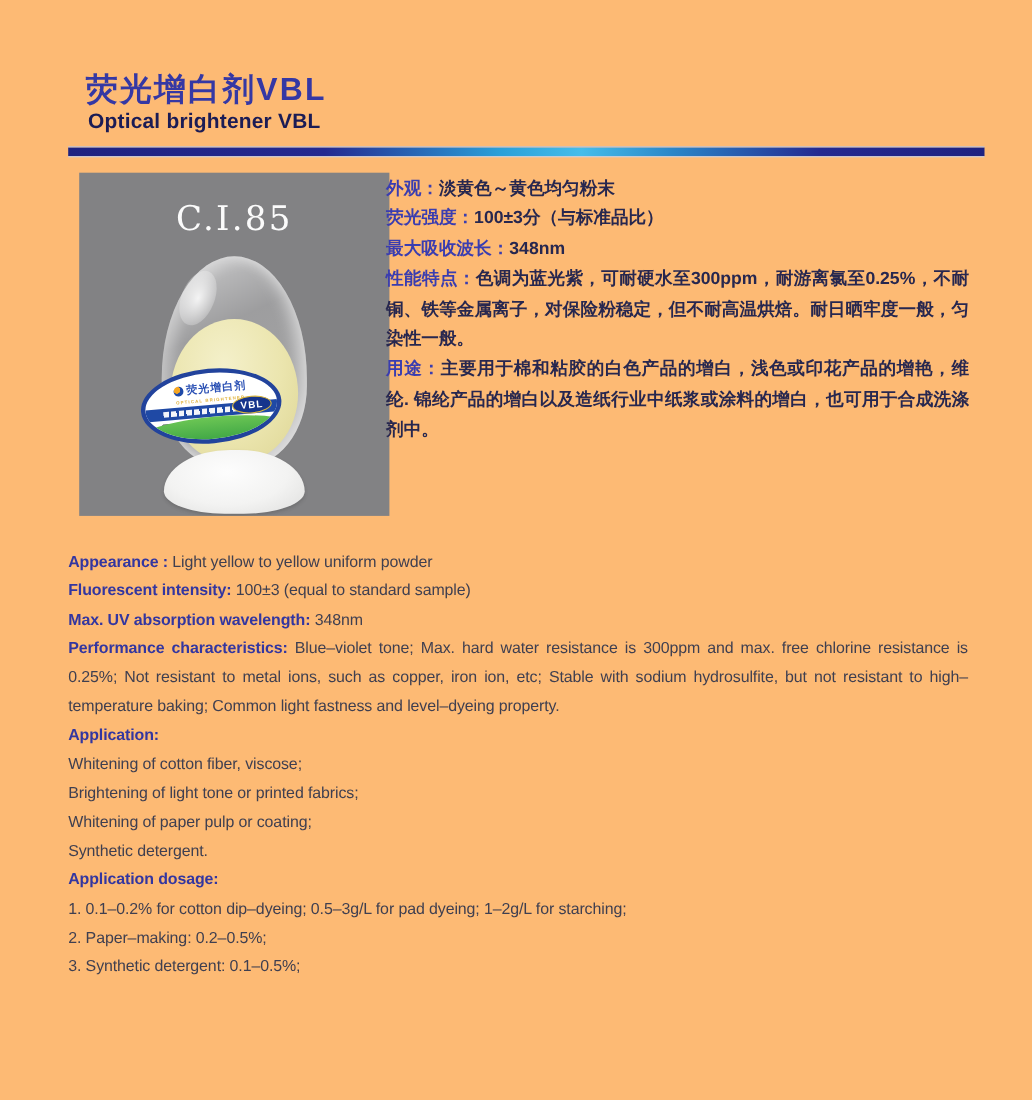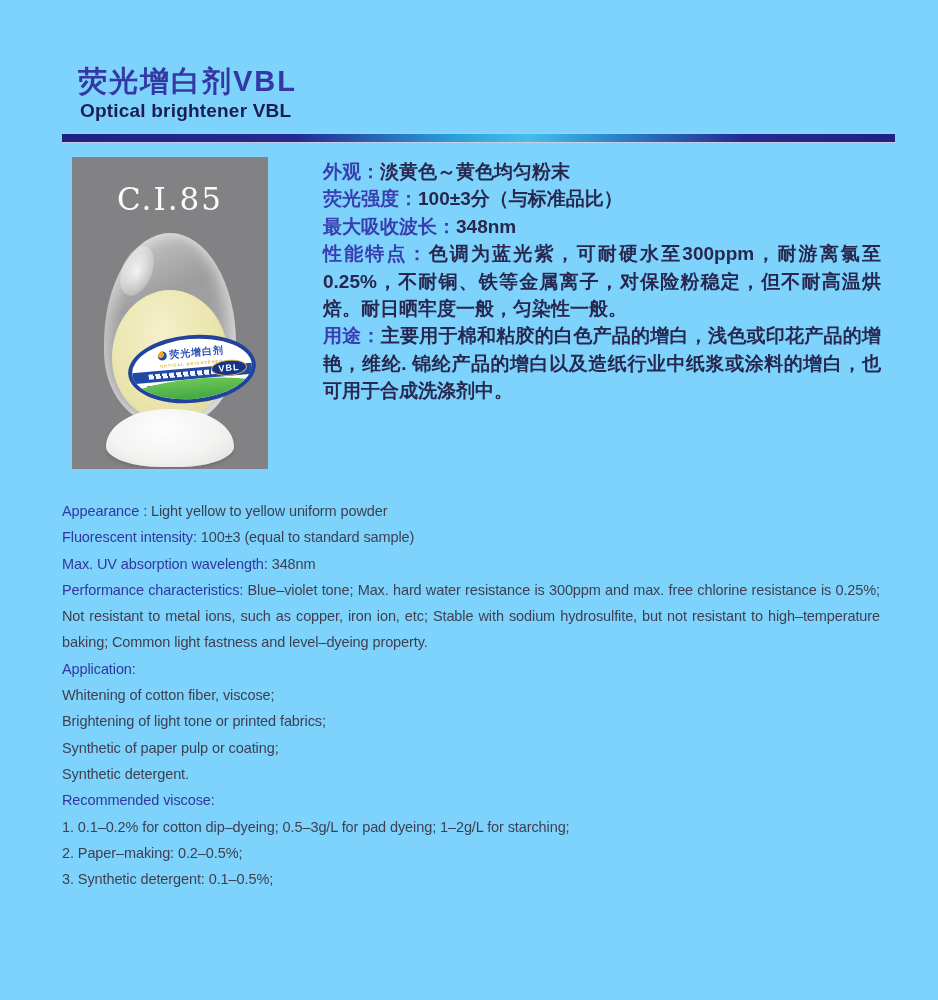--- a/index.html
+++ b/index.html
@@ -1,21 +1,21 @@
 <!DOCTYPE html>
 <html><head>
 <meta charset="utf-8">
 <style>
   * { margin: 0; padding: 0; box-sizing: border-box; }
   html, body { background: #ffffff; }
   .page {
     position: relative;
     width: 938px;
     height: 1000px;
-    background: #7dd3fc;
+    background: #fdba74;
     overflow: hidden;
     font-family: "Liberation Sans", sans-serif;
   }
 
   
   .title-zh {
     position: absolute;
     left: 78px; top: 62px;
     font-size: 29px;
     font-weight: 700;
@@ -39,21 +39,21 @@
       #2a9fd8 47%, #45bdea 56%, #2a86c8 66%,
       #242990 82%, #1e2280 100%);
     border-top: 1px solid #b9c4dd;
     border-bottom: 1px solid #c9cfe2;
   }
 
   
   .photo {
     position: absolute;
     left: 72px; top: 157px;
-    width: 196px; height: 312px;
+    width: 282px; height: 312px;
     background: #828284;
     overflow: hidden;
   }
   .photo-caption {
     position: absolute;
     left: 0; right: 0; top: 24px;
     text-align: center;
     font-family: "DejaVu Serif", serif;
     font-size: 31px;
     letter-spacing: 2px;
@@ -180,41 +180,42 @@
     letter-spacing: 1px;
   }
 
   
   .zh-col {
     position: absolute;
     left: 323px; top: 158px;
     width: 558px;
   }
   .zh-col p {
-    font-size: 19px;
+    font-size: 16px;
     font-weight: 700;
     line-height: 27.4px;
     color: #27274f;
     text-align: justify;
+    margin-left: 28px;
   }
   .zh-col .k { color: #3a3db0; }
 
   
   .en-col {
     position: absolute;
     left: 62px; top: 498px;
     width: 818px;
   }
   .en-col p {
     font-size: 14.5px;
     line-height: 26.3px;
     color: #3f3f50;
     letter-spacing: -0.1px;
   }
-  .en-col .k { color: #3336a0; font-weight: 400; }
+  .en-col .k { color: #3336a0; font-weight: 700; }
   .en-col .justify { text-align: justify; }
 </style>
 </head>
 <body>
 
 <div class="page">
 
   <div class="title-zh">荧光增白剂VBL</div>
   <div class="title-en">Optical brightener VBL</div>
   <div class="rule"></div>
@@ -248,21 +249,21 @@
   </div>
 
   <div class="en-col">
     <p><span class="k">Appearance :</span><span> Light yellow to yellow uniform powder</span></p>
     <p><span class="k">Fluorescent intensity:</span><span> 100±3 (equal to standard sample)</span></p>
     <p><span class="k">Max. UV absorption wavelength:</span><span> 348nm</span></p>
     <p class="justify"><span class="k">Performance characteristics:</span><span> Blue–violet tone; Max. hard water resistance is 300ppm and max. free chlorine resistance is 0.25%; Not resistant to metal ions, such as copper, iron ion, etc; Stable with sodium hydrosulfite, but not resistant to high–temperature baking; Common light fastness and level–dyeing property.</span></p>
     <p><span class="k">Application:</span><span></span></p>
     <p><span>Whitening of cotton fiber, viscose;</span></p>
     <p><span>Brightening of light tone or printed fabrics;</span></p>
-    <p><span>Synthetic of paper pulp or coating;</span></p>
+    <p><span>Whitening of paper pulp or coating;</span></p>
     <p><span>Synthetic detergent.</span></p>
-    <p><span class="k">Recommended viscose:</span><span></span></p>
+    <p><span class="k">Application dosage:</span><span></span></p>
     <p><span>1. 0.1–0.2% for cotton dip–dyeing; 0.5–3g/L for pad dyeing; 1–2g/L for starching;</span></p>
     <p><span>2. Paper–making: 0.2–0.5%;</span></p>
     <p><span>3. Synthetic detergent: 0.1–0.5%;</span></p>
   </div>
 
 </div>
 
 </body></html>

